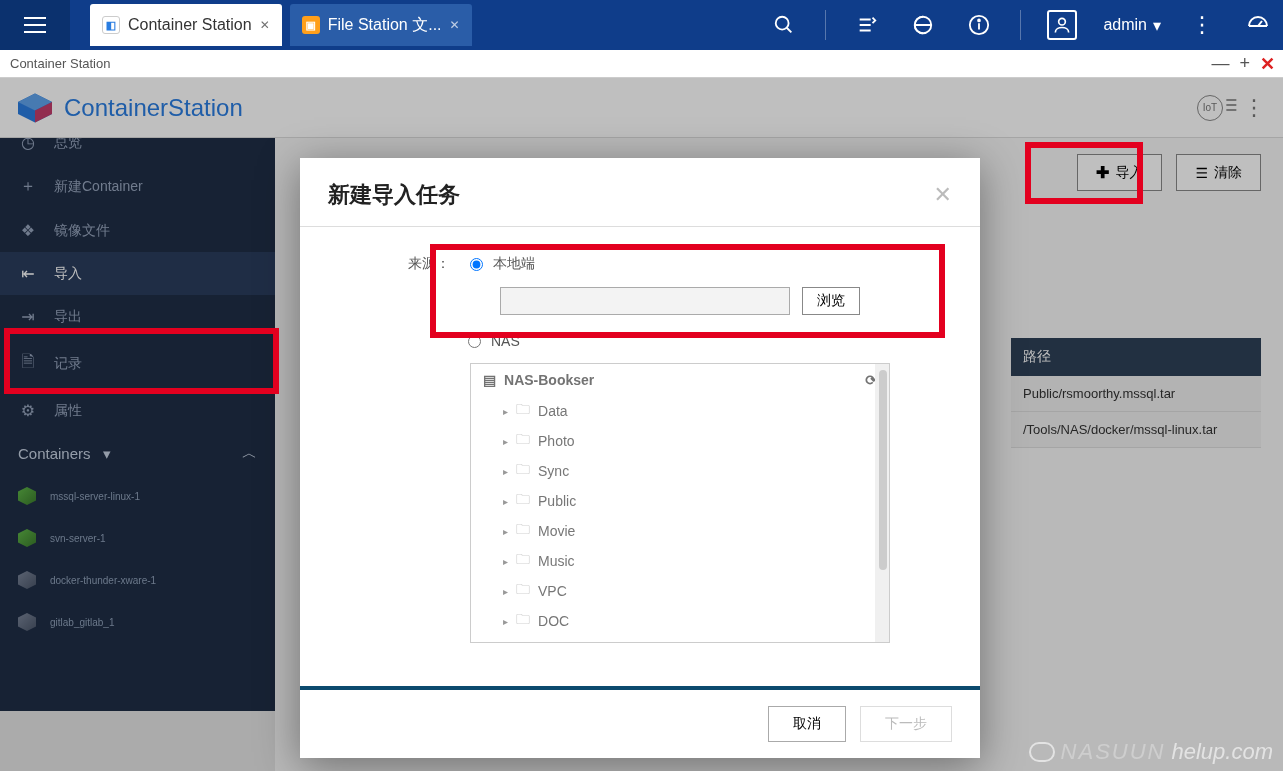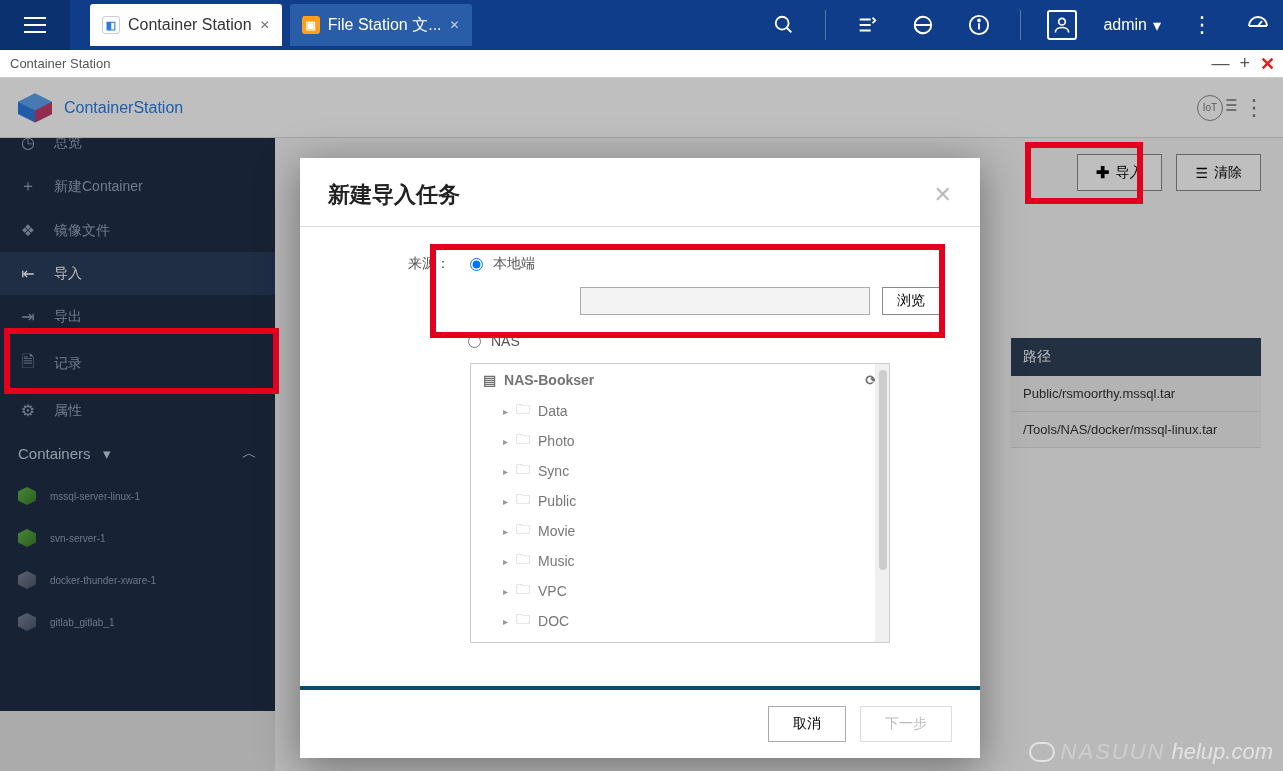--- a/index.html
+++ b/index.html
@@ -30,21 +30,21 @@
 .win-chrome .right span { cursor: pointer; }
 .win-close { color: #d22; font-weight: bold; }
 
 
 .app { position: relative; height: 693px; display: flex; }
 .dim-overlay { position: absolute; inset: 0; background: rgba(0,0,0,.25); z-index: 5; }
 
 
 .sidebar { width: 275px; background: #1f2e46; color: #96a4bc; height: 100%; overflow: hidden; }
 .brand-logo { width: 34px; height: 30px; }
-.brand-text { font-size: 16px; color: #2a7de1; font-weight: 500; }
+.brand-text { font-size: 24px; color: #2a7de1; font-weight: 500; }
 .brand-text .light { font-weight: 300; color: #2a7de1; }
 .app-header-right { margin-left: auto; display: flex; align-items: flex-start; color: #777; }
 .iot-badge { width: 26px; height: 26px; border: 1px solid #888; border-radius: 50%; display: flex; align-items: center; justify-content: center; font-size: 10px; }
 
 .side-section { padding: 12px 18px; display: flex; align-items: center; justify-content: space-between; font-size: 15px; cursor: pointer; color: #c5d0e0; }
 .side-item { padding: 12px 18px; display: flex; align-items: center; gap: 16px; font-size: 14px; cursor: pointer; }
 .side-item.active { background: #2a3d5c; color: #fff; position: relative; }
 .side-item .icon { width: 20px; text-align: center; font-size: 16px; }
 .container-item { padding: 12px 18px; display: flex; align-items: center; gap: 14px; font-size: 10px; cursor: pointer; color: #8fa0b8; }
 .cube3d { width: 18px; height: 18px; position: relative; }
@@ -64,21 +64,21 @@
 .hl-box { position: absolute; border: 6px solid #e3001f; z-index: 20; pointer-events: none; }
 
 
 .dialog { position: absolute; left: 300px; top: 80px; width: 680px; height: 600px; background: #fff; box-shadow: 0 8px 40px rgba(0,0,0,.4); z-index: 10; display: flex; flex-direction: column; }
 .dlg-header { padding: 22px 28px 16px; display: flex; align-items: center; justify-content: space-between; border-bottom: 1px solid #ddd; }
 .dlg-title { font-size: 22px; font-weight: bold; color: #222; }
 .dlg-close { font-size: 22px; color: #bbb; cursor: pointer; }
 .dlg-body { flex: 1; padding: 28px 40px; color: #555; font-size: 14px; }
 .radio-row { display: flex; align-items: center; gap: 10px; margin-bottom: 14px; margin-left: 68px; }
 .form-label { color: #555; margin-right: 10px; }
-.local-row { display: flex; align-items: center; gap: 12px; margin-left: 160px; margin-bottom: 18px; justify-content: flex-end; }
+.local-row { display: flex; align-items: center; gap: 12px; margin-left: 160px; margin-bottom: 18px; }
 .local-input { width: 290px; height: 28px; border: 1px solid #aaa; background: #f3f3f3; }
 .browse-btn { border: 1px solid #888; background: #fff; padding: 4px 14px; font-size: 14px; cursor: pointer; }
 .nas-tree { margin-left: 130px; width: 420px; height: 280px; border: 1px solid #ccc; overflow: hidden; position: relative; }
 .nas-tree .tree-head { display: flex; align-items: center; justify-content: space-between; padding: 8px 12px; color: #737373; font-size: 14px; font-weight: bold; }
 .tree-item { display: flex; align-items: center; gap: 8px; padding: 3px 12px 3px 32px; color: #777; font-size: 14px; cursor: pointer; }
 .tree-item .arrow { font-size: 10px; color: #999; }
 .tree-item .folder { font-size: 14px; color: #aaa; }
 .nas-scroll { position: absolute; right: 0; top: 0; bottom: 0; width: 14px; background: #f0f0f0; }
 .nas-thumb { position: absolute; right: 2px; top: 6px; width: 8px; height: 200px; background: #ccc; border-radius: 4px; }
 .dlg-footer { padding: 16px 28px; display: flex; justify-content: flex-end; gap: 14px; border-top: 4px solid #0c4a6e; }

